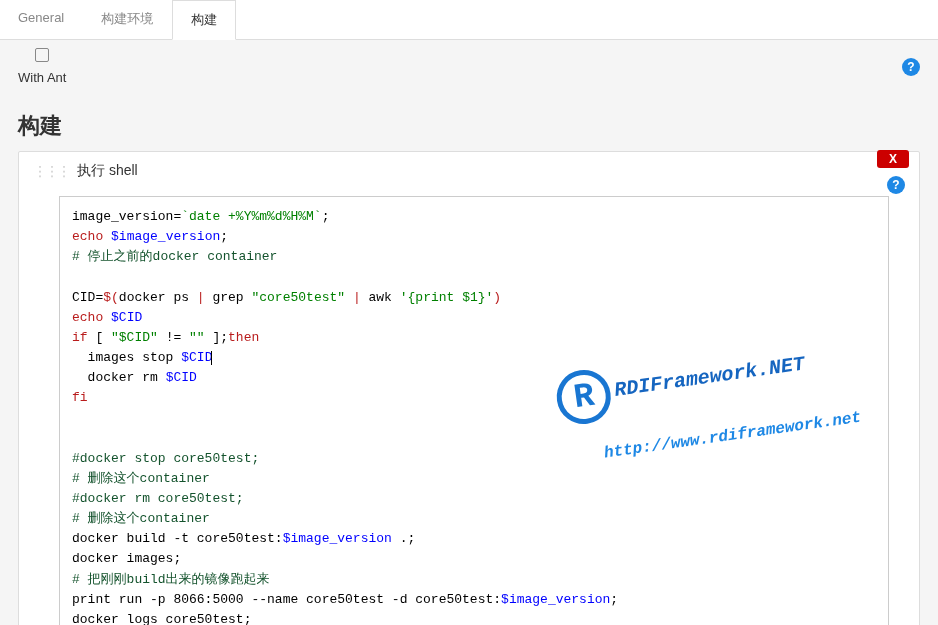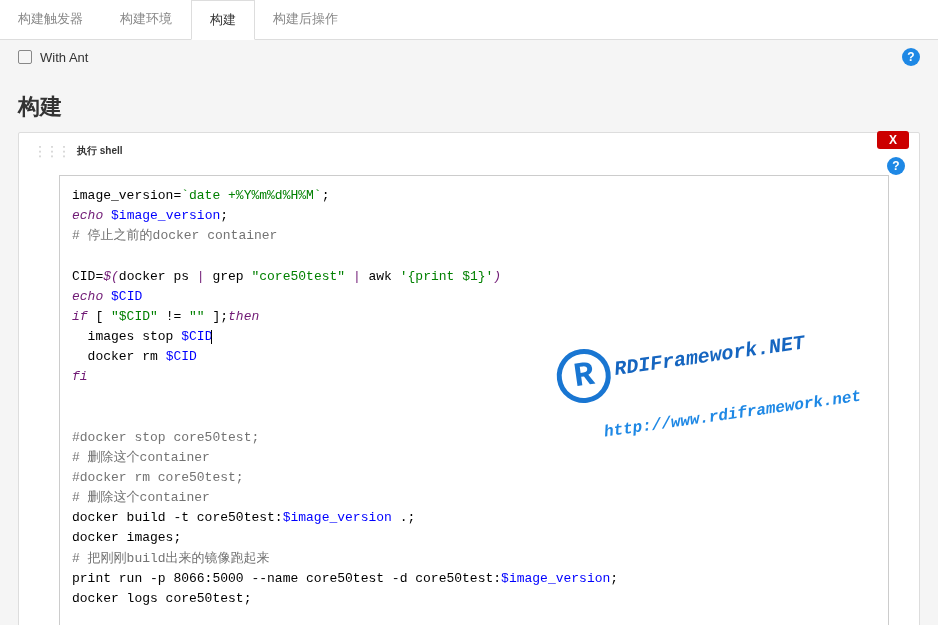--- a/index.html
+++ b/index.html
@@ -3,63 +3,62 @@
   <meta charset="utf-8">
   <style>
     * { box-sizing: border-box; margin: 0; padding: 0; }
     body { font-family: "Microsoft YaHei", Arial, sans-serif; font-size: 13px; background: #f5f5f5; color: #333; width: 938px; }
     
     .tabs { display: flex; background: #fff; border-bottom: 1px solid #ddd; }
     .tab { padding: 10px 18px; color: #888; cursor: pointer; border-right: 1px solid transparent; }
     .tab.active { color: #333; border: 1px solid #ddd; border-bottom: 1px solid #fff; margin-bottom: -1px; background: #fff; border-top: 1px solid #ddd; }
     
     .sub-row { display: flex; align-items: center; padding: 8px 18px; background: #f5f5f5; justify-content: space-between; }
-    .checkbox-row { display: flex; align-items: center; gap: 8px; }
+    .checkbox-row { display: flex; align-items: center; gap: 8px; flex-direction: column; }
     .checkbox { width: 14px; height: 14px; border: 1px solid #888; border-radius: 2px; }
     
     .section-title { font-size: 22px; font-weight: bold; color: #333; padding: 18px 18px 10px 18px; background: #f5f5f5; }
     
     .panel-wrapper { padding: 0 18px; background: #f5f5f5; }
     .panel { background: #fff; border: 1px solid #ddd; border-radius: 2px; position: relative; padding: 0; }
     
     .close-badge { position: absolute; top: -2px; right: 10px; background: #cc0000; color: #fff; font-weight: bold; padding: 2px 12px; border-radius: 3px; font-size: 12px; cursor: pointer; }
     
     .panel-header { display: flex; align-items: center; padding: 10px 14px; gap: 8px; }
     .drag-handle { color: #ccc; font-size: 14px; cursor: move; letter-spacing: -2px; }
-    .panel-title { font-weight: bold; font-size: 10px; color: #333; }
+    .panel-title { font-weight: normal; font-size: 14px; color: #333; }
     
     .help-icon { width: 18px; height: 18px; border-radius: 50%; background: #1e88e5; color: #fff; display: inline-flex; align-items: center; justify-content: center; font-size: 12px; font-weight: bold; cursor: pointer; }
     .help-top { position: absolute; top: 24px; right: 14px; }
     
     .field-label { padding: 0 14px 4px 40px; color: #555; }
     
     .code-box { margin: 6px 30px 12px 40px; border: 1px solid #ccc; padding: 10px 12px; font-family: "Courier New", monospace; font-size: 13px; line-height: 1.55; background: #fff; position: relative; min-height: 330px; white-space: pre-wrap; }
     
     .caret-line { display:inline-block; width:1px; height:14px; background:#000; vertical-align:middle; margin-left:-1px; }
 
     .watermark { position: absolute; right: 30px; top: 140px; font-weight: bold; font-style: italic; transform: rotate(-8deg); pointer-events: none; }
     .wm-dark { color: #1565c0; font-size: 20px; }
     .wm-link { color: #1e88e5; font-size: 16px; }
     .wm-logo { display:inline-block; width:54px; height:54px; border-radius:50%; border:5px solid #1976d2; color:#1976d2; font-size:34px; font-weight:900; text-align:center; line-height:44px; margin-right:4px; vertical-align:middle; font-style: normal; }
 
     
-    .kw { color: #701a75; font-style: italic; }
+    .kw { color: #b91c1c; }
     .str { color: #008000; }
     .var { color: #0000ff; }
-    .cmt { color: #737373; }
+    .cmt { color: #14532d; }
     .plain { color: #000; }
   </style>
 </head>
 <body>
 
 <div class="tabs">
-  <div class="tab">构建触发器</div>
+  <div class="tab">General</div>
   <div class="tab">构建环境</div>
   <div class="tab active">构建</div>
-  <div class="tab">构建后操作</div>
 </div>
 
 <div class="sub-row">
   <div class="checkbox-row">
     <span class="checkbox"></span>
     <span>With Ant</span>
   </div>
   <span class="help-icon">?</span>
 </div>
 

